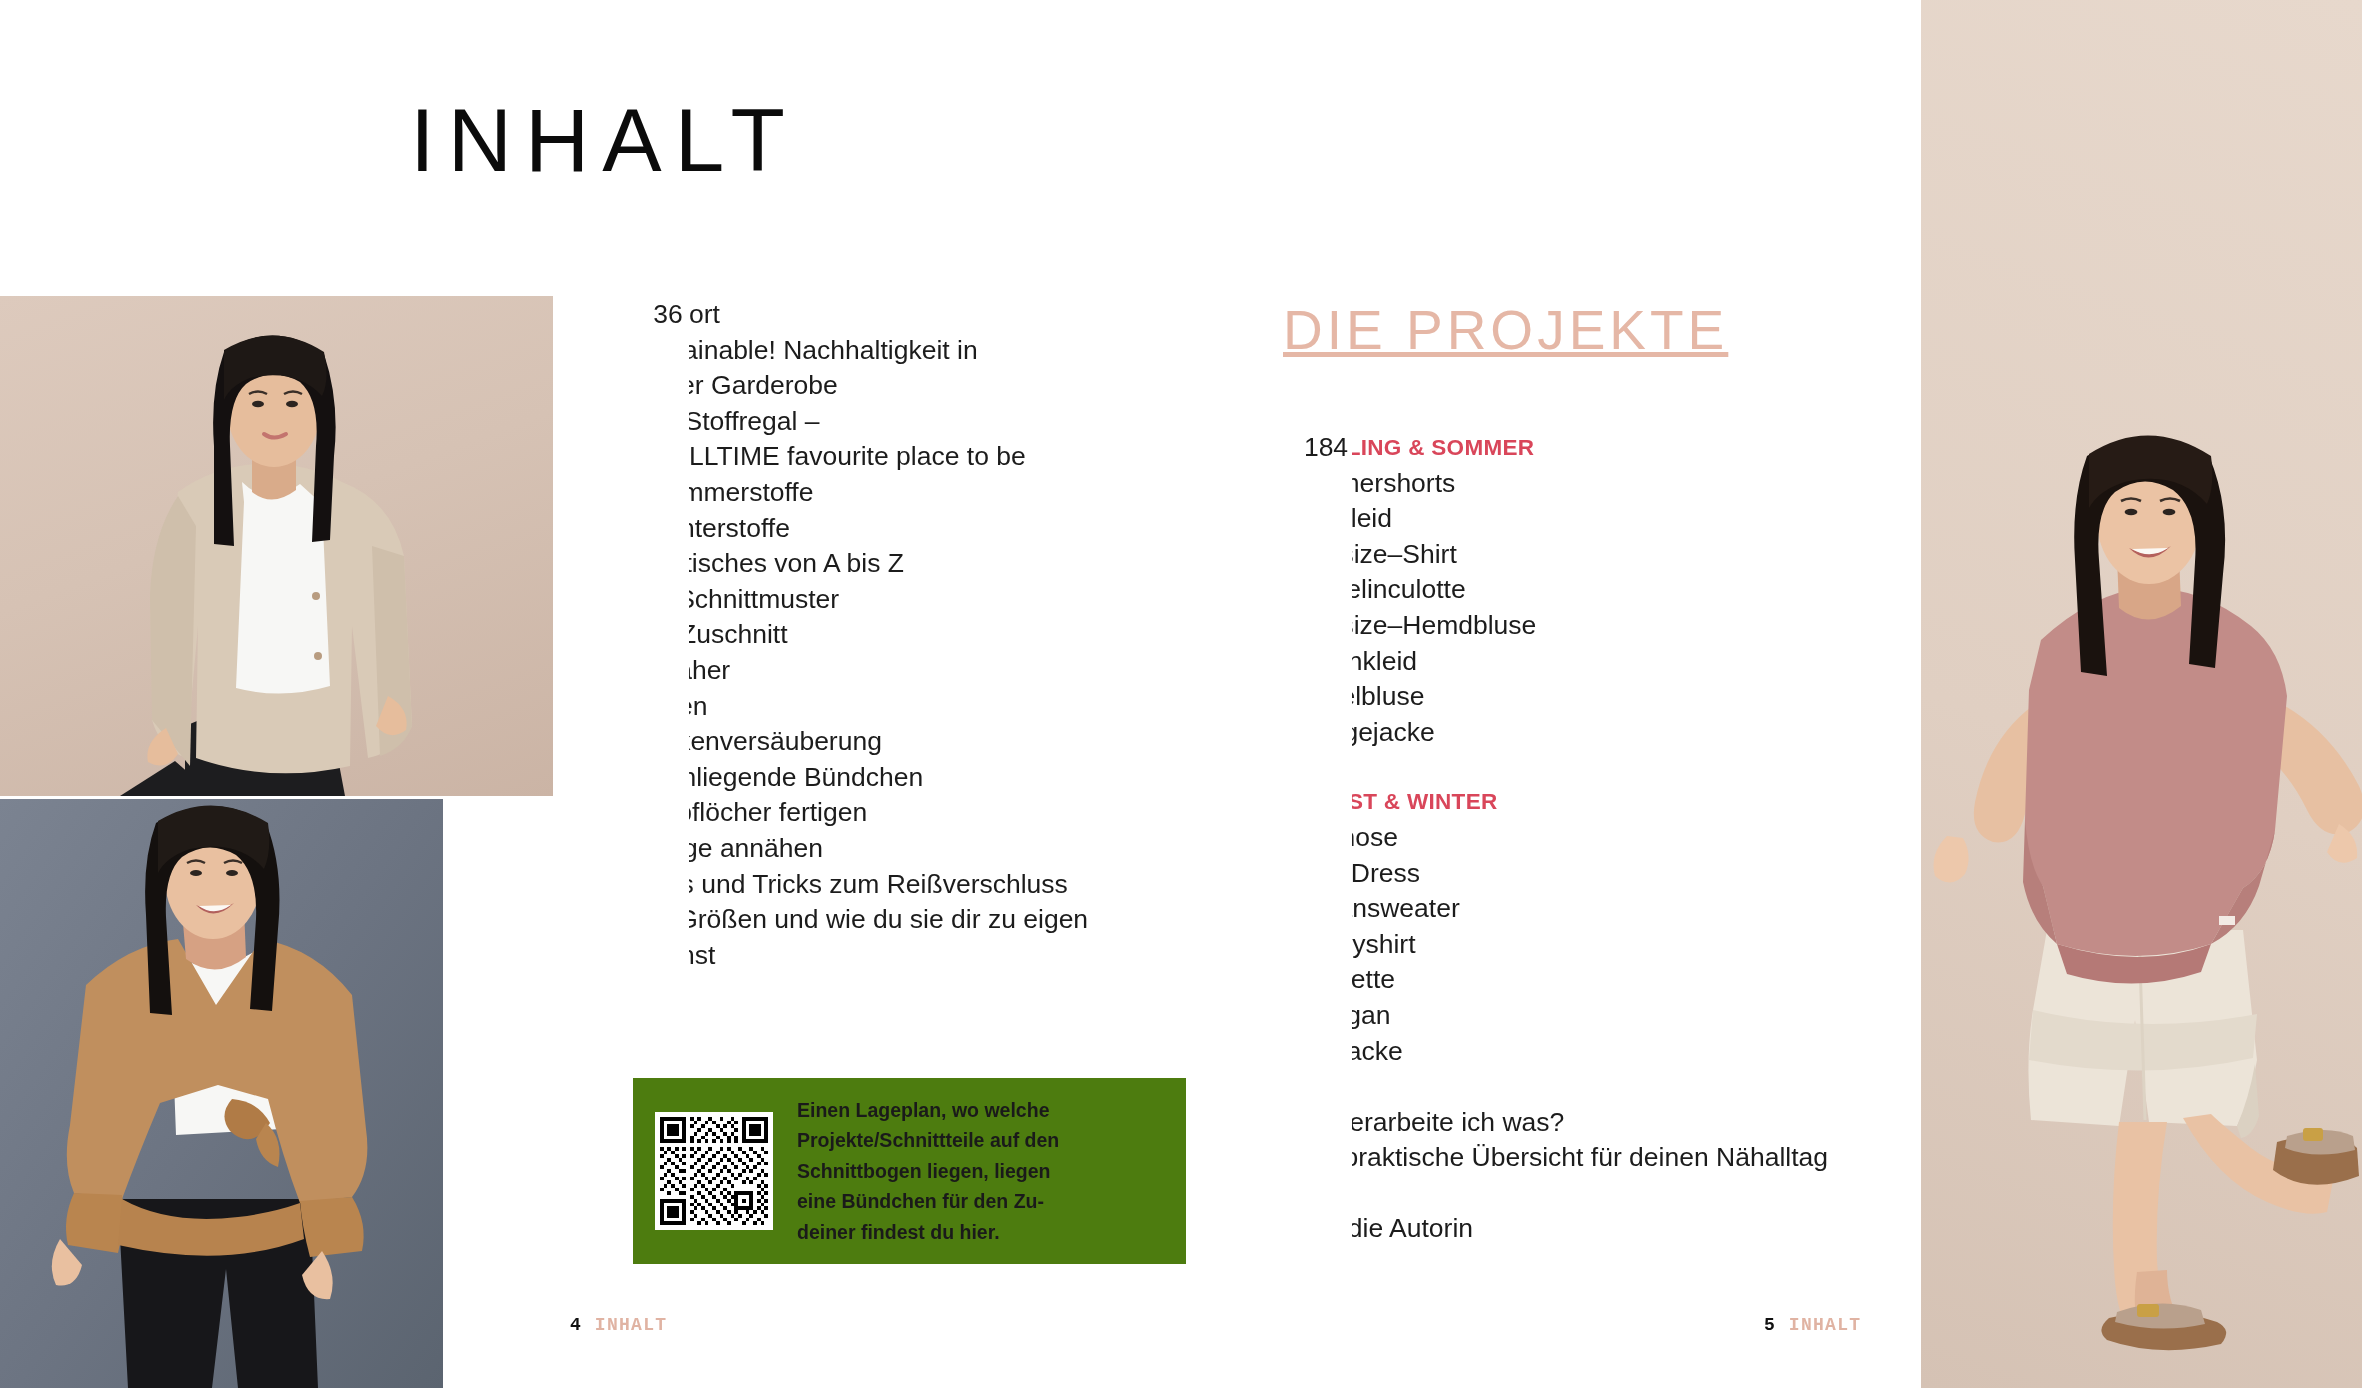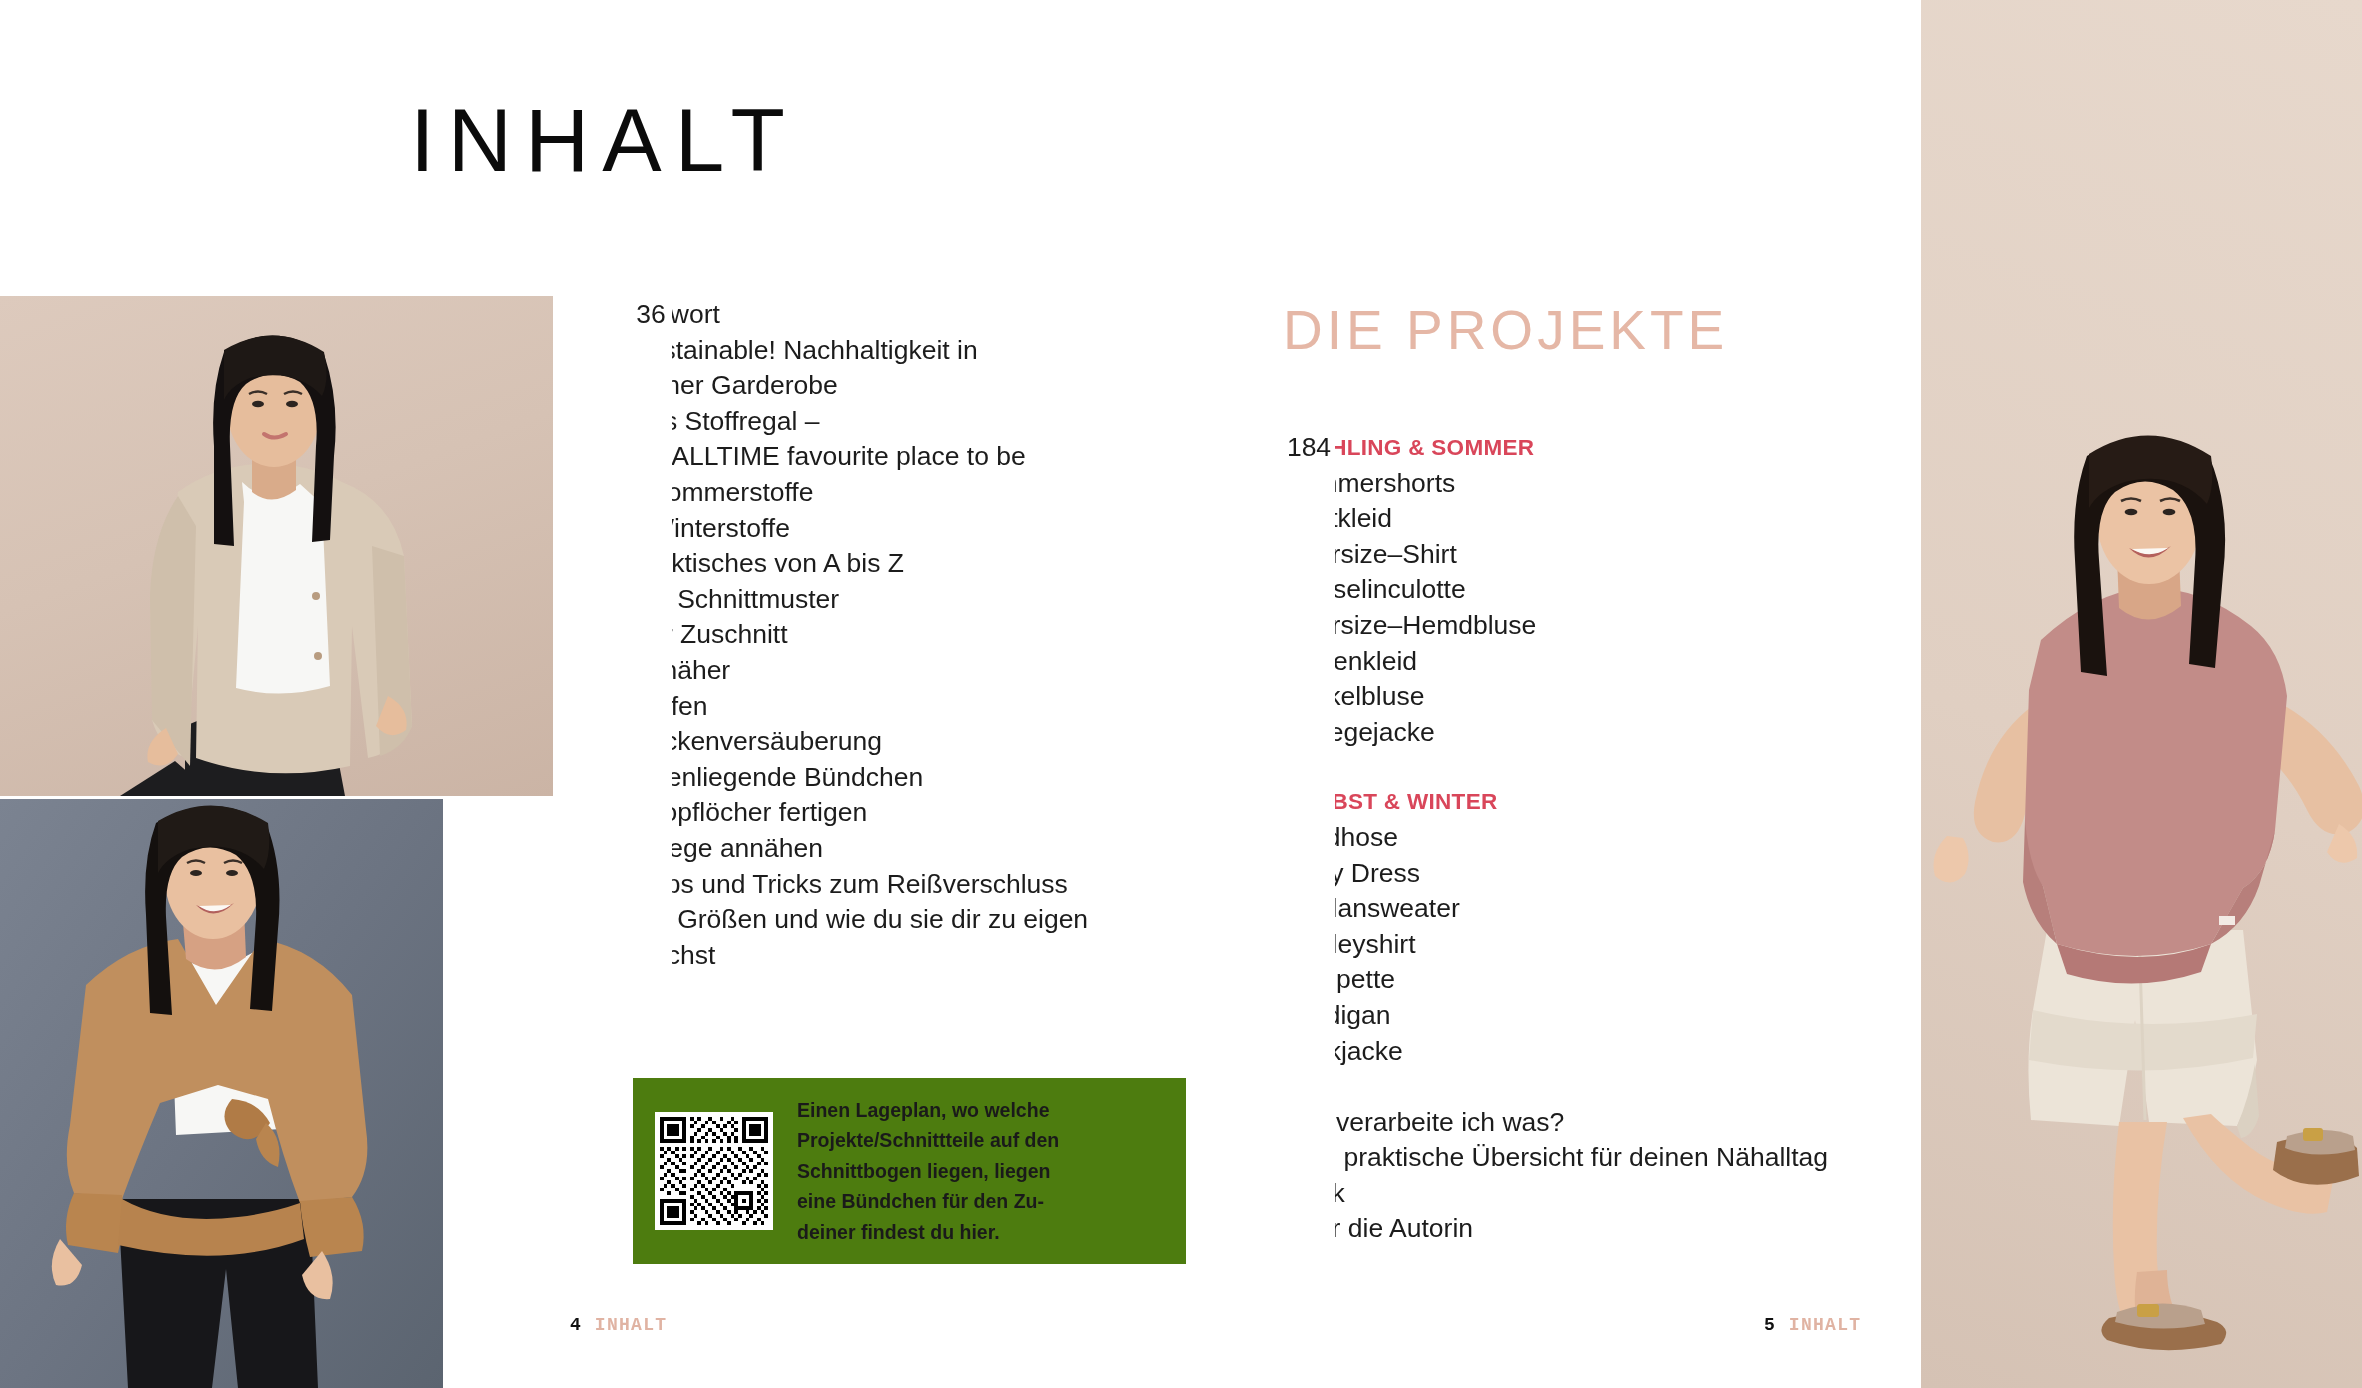--- a/index.html
+++ b/index.html
@@ -3,21 +3,21 @@
 <meta charset="utf-8">
 <style>
   html,body{margin:0;padding:0;}
   body{
     width:2362px;height:1388px;
     background:#ffffff;
     font-family:"Liberation Sans", sans-serif;
     overflow:hidden;
     position:relative;
   }
-  .page{position:absolute;inset:0;background:#fff;}
+  .page{position:absolute;inset:0;background:#fff;padding-left:17px;}
 
   
   .photo{position:absolute;overflow:hidden;}
 
   
   #photo-tl{left:0;top:296px;width:553px;height:500px;background:#d9c6b8;}
   #photo-tl .bg{position:absolute;inset:0;
     background:linear-gradient(160deg,#ddcabd 0%,#d6c2b4 45%,#cbb4a5 100%);}
   
   #photo-bl{left:0;top:799px;width:443px;height:589px;background:#6e7684;}
@@ -44,21 +44,21 @@
   .toc-row .dots{flex:1 1 auto;}
   .toc-row .page{flex:0 0 auto;text-align:center;}
   #toc-left  .toc-row .page{width:42px;}
   #toc-right .toc-row .page{width:52px;}
   .toc-row.indent .label{padding-left:19px;}
   .toc-gap{height:35.6px;}
 
   #projects-title{
     position:absolute;left:1283px;top:303px;
     font-size:55px;letter-spacing:4px;font-weight:300;color:#e5b7a6;
-    line-height:1;white-space:nowrap;
+    line-height:1;white-space:nowrap;text-decoration:underline;
   }
   .season{
     font-size:22.5px;font-weight:bold;color:#d9465a;
     letter-spacing:.3px;line-height:35.6px;white-space:nowrap;
   }
   .season.second{margin-top:34px;}
 
   
   #qr-box{
     position:absolute;left:633px;top:1078px;width:553px;height:186px;

